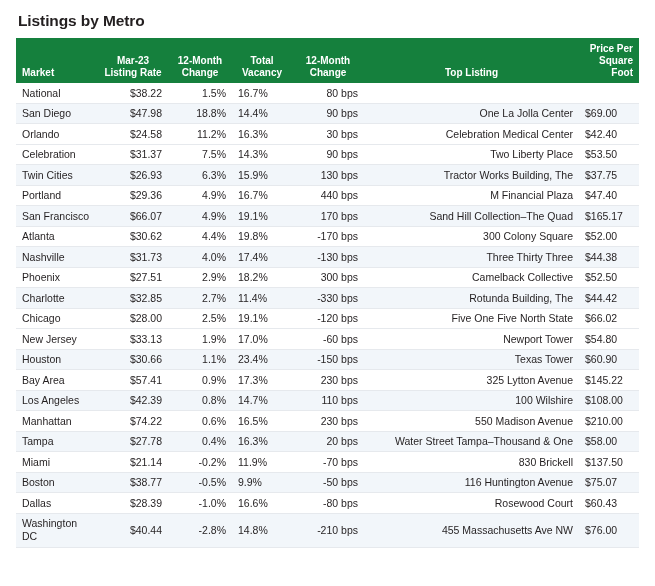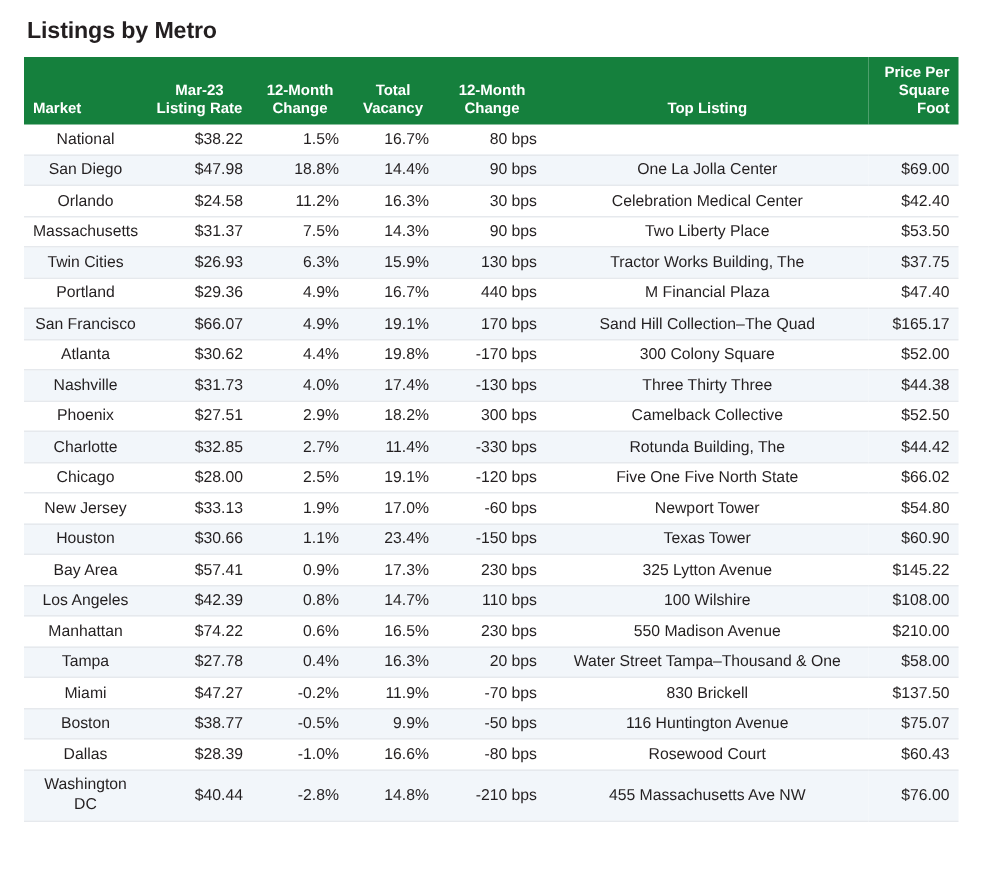--- a/index.html
+++ b/index.html
@@ -49,27 +49,27 @@
   thead th.th-right  { text-align: right; padding-right: 10px; }
 
   table.listings tbody td {
     padding: 3.2px 6px;
     line-height: 1.25;
     font-size: 10.5px;
     color: #231f20;
     border-bottom: 1px solid #e6e9ed;
   }
   tbody tr.alt td { background: #f2f6fa; }
-  td.c-market { text-align: center; padding-left: 8px; margin-top: 28px; }
+  td.c-market { text-align: left; padding-left: 8px; margin-top: 28px; }
   td.c-rate   { text-align: right; padding-right: 20px; }
   td.c-chg    { text-align: right; padding-right: 22px; }
-  td.c-vac    { text-align: right; padding-right: 22px; }
+  td.c-vac    { text-align: left; padding-right: 22px; }
   td.c-bps    { text-align: right; padding-right: 20px; }
-  td.c-listing{ text-align: center; padding-left: 8px; }
-  td.c-psf    { text-align: right; padding-right: 10px; }
+  td.c-listing{ text-align: right; padding-left: 8px; }
+  td.c-psf    { text-align: left; padding-right: 10px; }
 
   .col-market  { width: 82px; }
   .col-rate    { width: 70px; }
   .col-chg     { width: 64px; }
   .col-vac     { width: 60px; }
   .col-bps     { width: 72px; }
   .col-listing { width: 215px; }
   .col-psf     { width: 60px; }
 </style>
 </head>
@@ -122,21 +122,21 @@
         <tr>
           <td class="c-market">Orlando</td>
           <td class="c-rate">$24.58</td>
           <td class="c-chg">11.2%</td>
           <td class="c-vac">16.3%</td>
           <td class="c-bps">30 bps</td>
           <td class="c-listing">Celebration Medical Center</td>
           <td class="c-psf">$42.40</td>
         </tr>
         <tr>
-          <td class="c-market">Massachusetts</td>
+          <td class="c-market">Celebration</td>
           <td class="c-rate">$31.37</td>
           <td class="c-chg">7.5%</td>
           <td class="c-vac">14.3%</td>
           <td class="c-bps">90 bps</td>
           <td class="c-listing">Two Liberty Place</td>
           <td class="c-psf">$53.50</td>
         </tr>
         <tr class="alt">
           <td class="c-market">Twin Cities</td>
           <td class="c-rate">$26.93</td>
@@ -258,21 +258,21 @@
           <td class="c-market">Tampa</td>
           <td class="c-rate">$27.78</td>
           <td class="c-chg">0.4%</td>
           <td class="c-vac">16.3%</td>
           <td class="c-bps">20 bps</td>
           <td class="c-listing">Water Street Tampa–Thousand &amp; One</td>
           <td class="c-psf">$58.00</td>
         </tr>
         <tr>
           <td class="c-market">Miami</td>
-          <td class="c-rate">$47.27</td>
+          <td class="c-rate">$21.14</td>
           <td class="c-chg">-0.2%</td>
           <td class="c-vac">11.9%</td>
           <td class="c-bps">-70 bps</td>
           <td class="c-listing">830 Brickell</td>
           <td class="c-psf">$137.50</td>
         </tr>
         <tr class="alt">
           <td class="c-market">Boston</td>
           <td class="c-rate">$38.77</td>
           <td class="c-chg">-0.5%</td>

